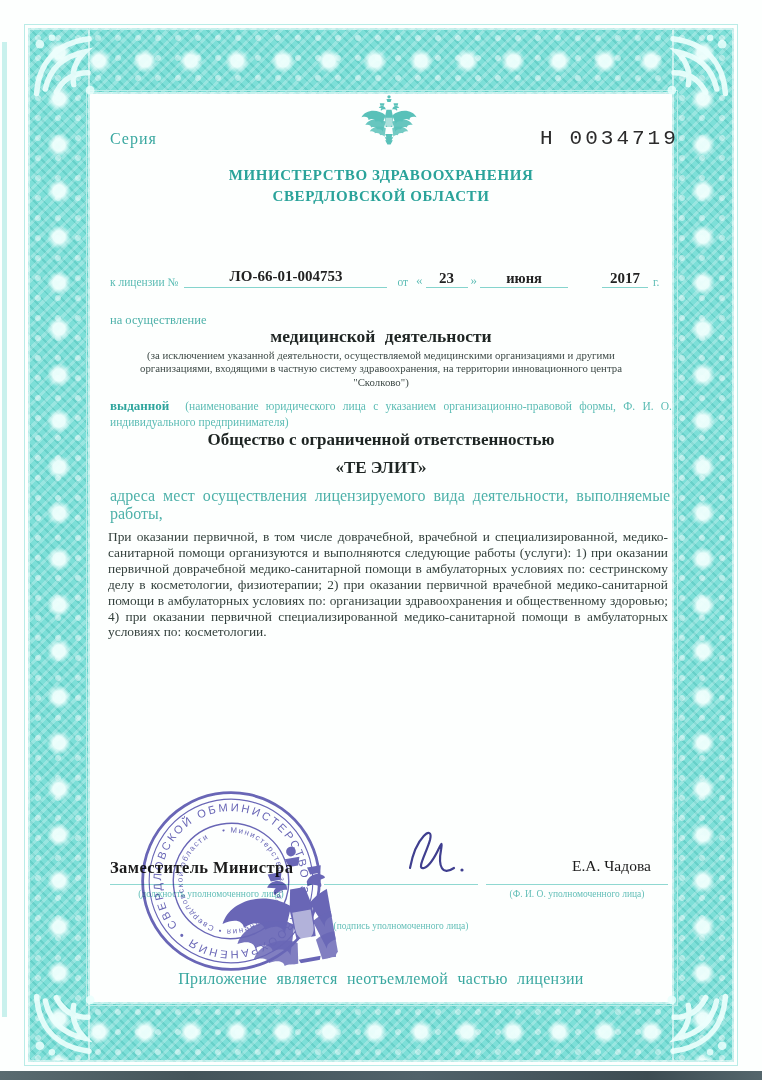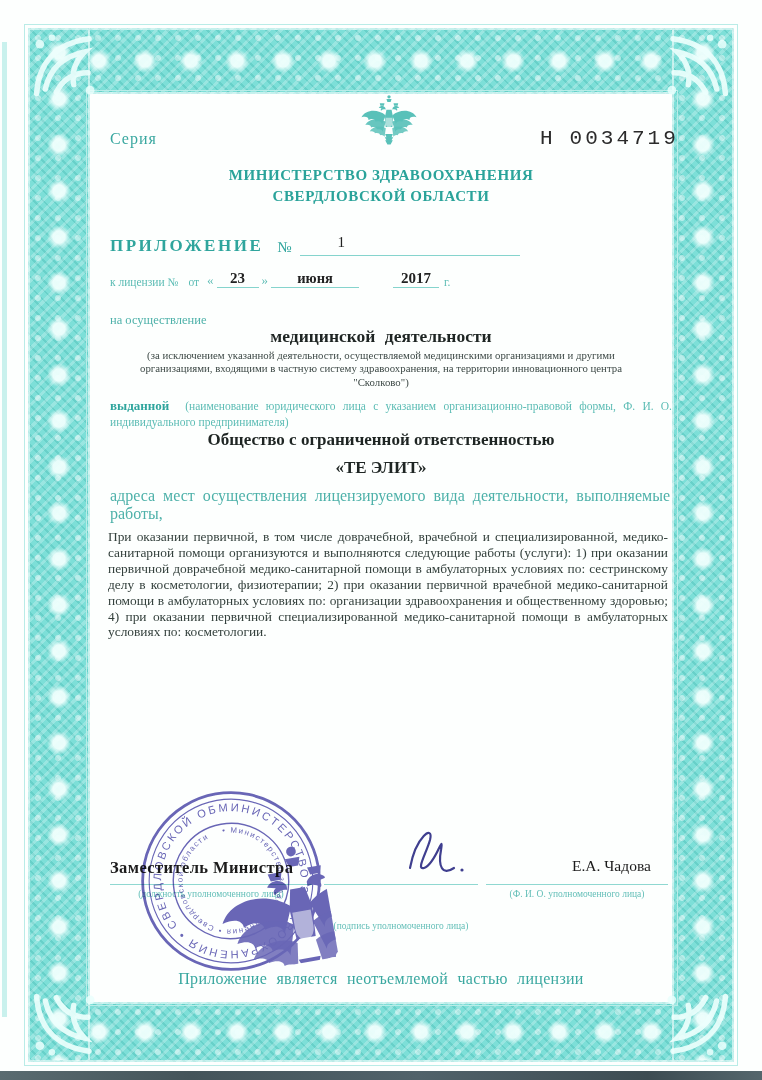--- a/index.html
+++ b/index.html
@@ -164,28 +164,24 @@
       <use href="#eagle"></use>
     </svg>
   <div class="abs blank-number">
     <span>Н</span><span class="digits">0034719</span>
   </div>
   <div class="abs ministry">
     <div>МИНИСТЕРСТВО ЗДРАВООХРАНЕНИЯ</div>
     <div>СВЕРДЛОВСКОЙ ОБЛАСТИ</div>
   </div>
 
-  <div class="abs appendix-row">
-    <span class="appendix-label">ПРИЛОЖЕНИЕ</span>
-    <span class="appendix-no">№</span>
-    <span class="fill-cell appendix-val"><span>1</span></span>
-  </div>
 
   <div class="abs license-row">
     <span class="lbl-sm">к лицензии №</span>
+    <span class="fill-cell lic-val"><span>ЛО-66-01-004753</span></span>
     <span class="lbl-sm lic-from">от</span>
     <span class="q">«</span>
     <span class="fill-cell day-cell"><span>23</span></span>
     <span class="q">»</span>
     <span class="fill-cell month-cell"><span>июня</span></span>
     <span class="fill-cell year-cell"><span>2017</span></span>
     <span class="lbl-sm g-suffix">г.</span>
   </div>
 
   <div class="abs na-osusch">на осуществление</div>

